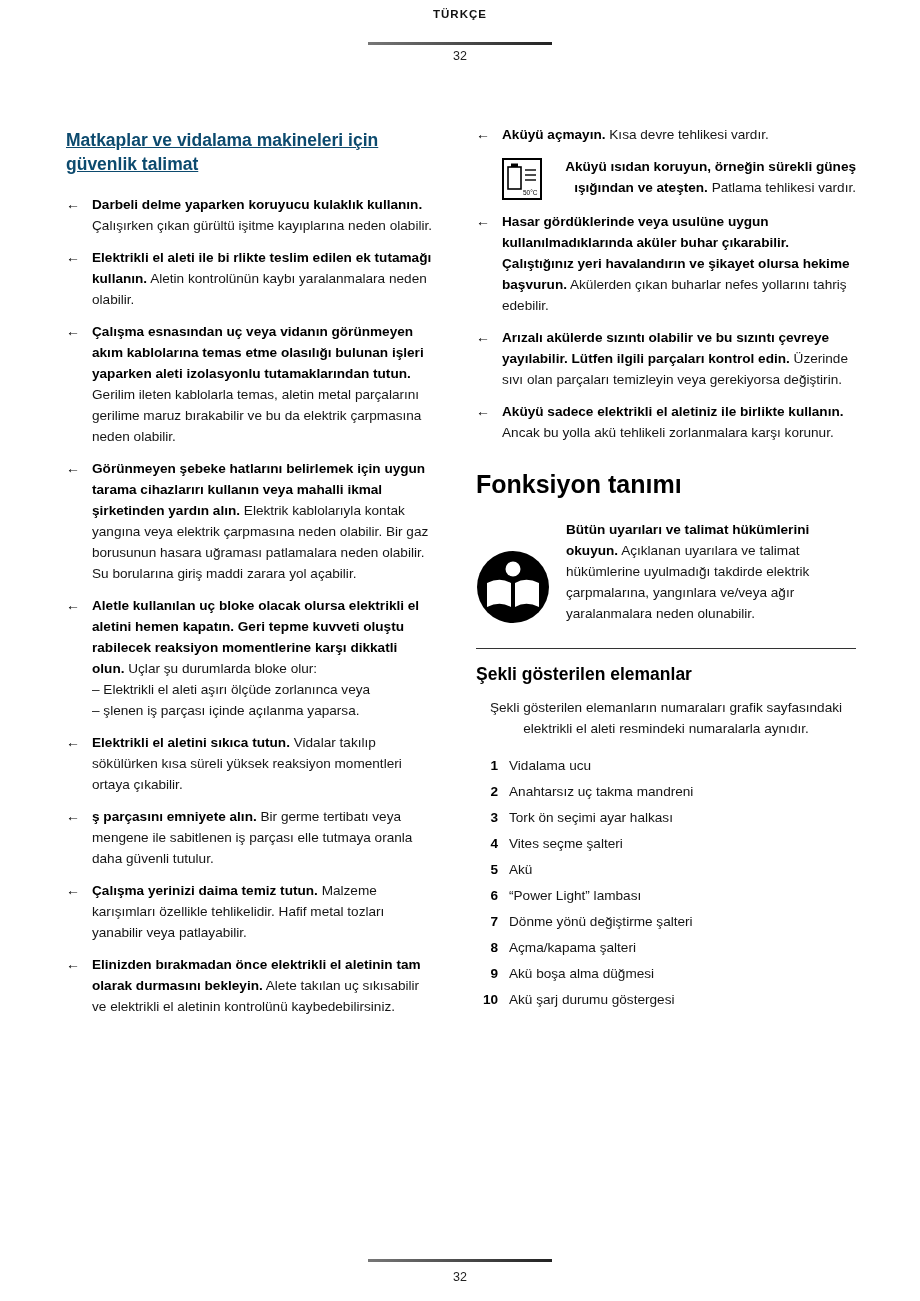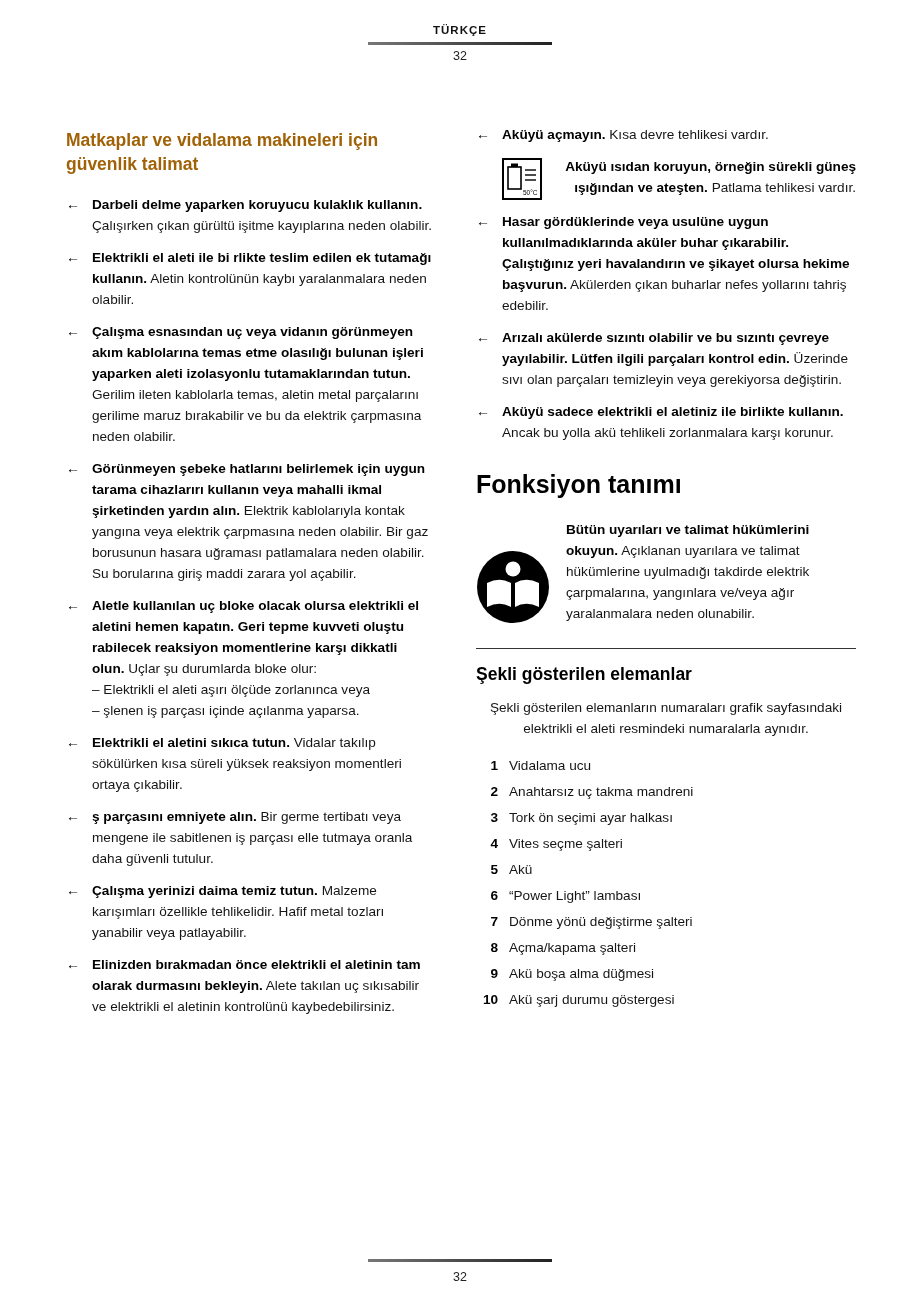--- a/index.html
+++ b/index.html
@@ -7,40 +7,40 @@
     position:relative;
     width:920px;height:1301px;
     background:#ffffff;
     font-family:"Liberation Sans",sans-serif;
     color:#111;
     overflow:hidden;
     margin:0 auto;
   }
   
   .lang-label{
-    position:absolute;top:24px;left:0;width:100%;
+    position:absolute;top:8px;left:0;width:100%;
     text-align:center;font-size:11.5px;font-weight:bold;letter-spacing:1px;
   }
   .rule{
     position:absolute;left:368px;width:184px;height:3px;
     background:linear-gradient(to right,#777,#222);
   }
   .rule.top{top:42px;}
   .rule.bottom{top:1259px;}
   .pgnum{
     position:absolute;left:0;width:100%;text-align:center;font-size:12.5px;color:#222;
   }
   .pgnum.top{top:49px;}
   .pgnum.bottom{top:1270px;}
   
   .col{position:absolute;top:128px;}
   .col.left{left:66px;width:367px;}
   .col.right{left:476px;width:380px;top:124px;}
   h1.section-title{
-    margin:0 0 18px 0;font-size:17.5px;line-height:24px;font-weight:bold;color:#a16207;
+    margin:0 0 18px 0;font-size:17.5px;line-height:24px;font-weight:bold;color:#0c4a6e;text-decoration:underline;
   }
   h1.big-title{
     margin:26px 0 20px 0;font-size:25px;line-height:30px;font-weight:bold;color:#000;
   }
   h2.sub-title{
     margin:10px 0 12px 0;font-size:17.5px;line-height:22px;font-weight:bold;color:#000;
   }
   .item{display:flex;margin:0 0 11px 0;}
   .arrow{
     flex:none;width:26px;font-size:14px;font-weight:bold;line-height:21px;color:#000;

